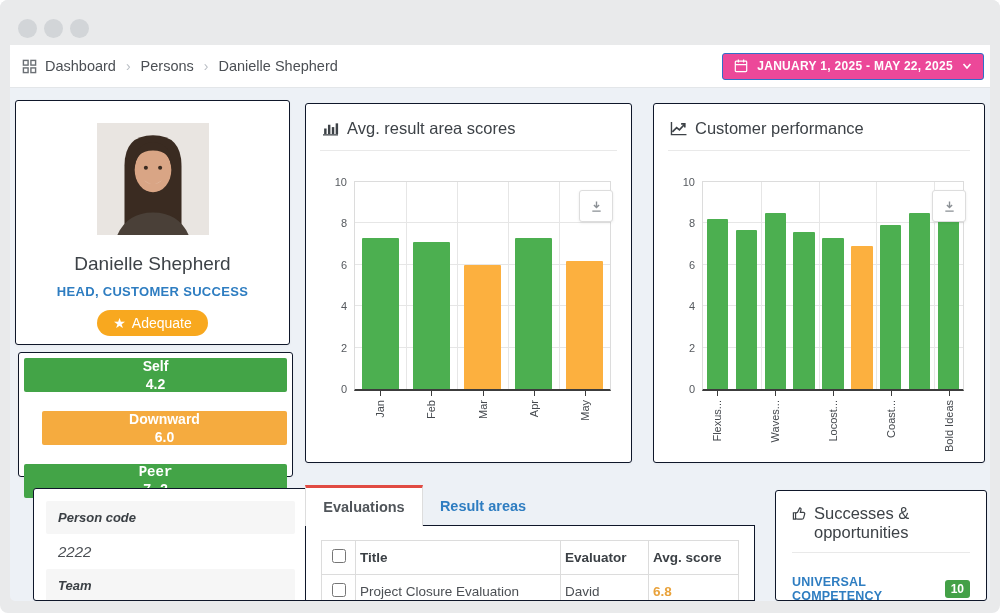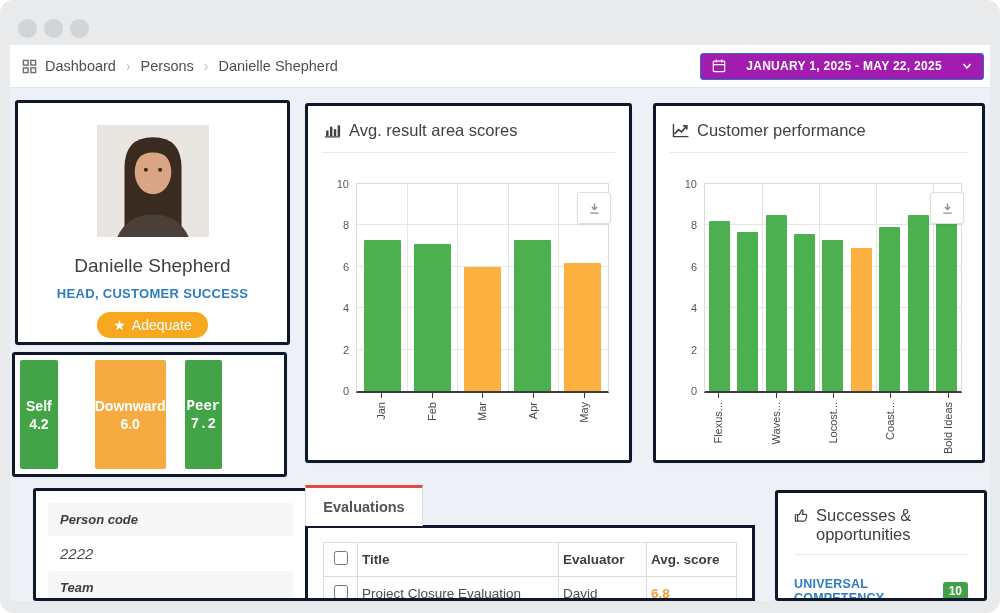--- a/index.html
+++ b/index.html
@@ -1,38 +1,38 @@
 <!DOCTYPE html>
 <html><head>
 <meta charset="utf-8">
 <style>
   * { margin:0; padding:0; box-sizing:border-box; }
   html,body { background:#fff; font-family:"Liberation Sans", sans-serif; }
-  .window { position:relative; width:1000px; height:613px; background:#e9eaeb; border-radius:14px; overflow:hidden; margin:0 auto; }
+  .window { position:relative; width:1000px; height:613px; background:#e9eaeb; border-radius:8px; overflow:hidden; margin:0 auto; }
   .chrome { position:absolute; top:0; left:0; right:0; height:45px; background:#e9eaeb; }
   .dot { position:absolute; top:19px; width:19px; height:19px; border-radius:50%; background:#d2d5d8; }
   .dot1{left:18px;} .dot2{left:44px;} .dot3{left:70px;}
   .viewport { position:absolute; left:10px; right:10px; top:45px; bottom:12px; background:#edf1f6; border-radius:0 0 5px 5px; overflow:hidden; }
   
   .topbar { position:absolute; top:0; left:0; right:0; height:43px; background:#fff; border-bottom:1px solid #e3e6e9; display:flex; align-items:center; justify-content:space-between; padding:0 6px 0 12px; }
   .breadcrumb { display:flex; align-items:center; gap:8px; font-size:14.5px; color:#4b4f54; }
   .crumb { color:#4b4f54; cursor:pointer; }
   .crumb-sep { color:#b9bec4; font-size:14px; padding:0 2px; }
-  .date-btn { display:flex; align-items:center; gap:20px; height:27px; padding:0 11px; background:#a21caf; border:1px solid #2f6fc9; border-radius:3px; color:#fff; font-size:12px; font-weight:bold; letter-spacing:.3px; cursor:pointer; font-family:"Liberation Sans",sans-serif; }
+  .date-btn { display:flex; align-items:center; gap:9px; height:27px; padding:0 11px; background:#ec4899; border:1px solid #2f6fc9; border-radius:3px; color:#fff; font-size:12px; font-weight:bold; letter-spacing:.3px; cursor:pointer; font-family:"Liberation Sans",sans-serif; }
   
   .content { position:absolute; top:43px; left:0; right:0; bottom:0; }
-  .card { position:absolute; background:#fff; border:3px solid #0f172a; border-radius:3px; box-shadow:0 1px 3px rgba(0,0,0,.04); }
+  .card { position:absolute; background:#fff; border:1px solid #0f172a; border-radius:3px; box-shadow:0 1px 3px rgba(0,0,0,.04); }
   
   .profile-card { left:5px; top:12px; width:275px; height:245px; text-align:center; }
   .avatar { width:112px; height:112px; margin-top:22px; display:inline-block; }
   .p-name { margin-top:14px; font-size:19px; color:#3d4247; }
   .p-role { margin-top:9px; font-size:13px; font-weight:bold; color:#2e7dc1; letter-spacing:.3px; }
   .p-badge { display:inline-flex; align-items:center; gap:6px; margin-top:11px; background:#f8a81f; color:#fff; font-size:14px; padding:5px 16px; border-radius:16px; }
   
-  .tiles-card { left:2px; top:264px; width:275px; height:125px; padding:5px; display:grid; grid-template-columns:1fr 1fr 1fr 1fr; gap:19px; }
+  .tiles-card { left:8px; top:264px; width:275px; height:125px; padding:5px; display:grid; grid-template-columns:1fr; gap:19px; }
   .tile { display:flex; flex-direction:column; align-items:center; justify-content:center; color:#fff; border-radius:2px; }
   .tile .t-label { font-size:14px; font-weight:bold; }
   .tile .t-value { font-size:14px; font-weight:bold; margin-top:2px; }
   
   .info-card { left:23px; top:400px; width:275px; height:113px; padding:12px; overflow:hidden;font-style:italic; }
   .info-label { background:#f6f6f6; font-weight:bold; font-size:13px; color:#3b4045; padding:9px 12px; border-radius:2px; }
   .info-value { font-size:15px; color:#4b4f54; padding:9px 12px; }
   
   .chart-card-mid { left:295px; top:15px; width:327px; height:360px; }
   .chart-card-right { left:643px; top:15px; width:332px; height:360px; }
@@ -334,20 +334,21 @@
               <div class="xcell"></div>
               <div class="xcell">
                 <span class="xtick"></span>
                 <span class="xlab">Bold Ideas</span>
               </div>
             </div>
           </div>
       </div>
 
       <div class="tab-active">Evaluations</div>
+      <div class="tab-inactive">Result areas</div>
 
       <div class="card table-panel">
         <table class="eval-table">
           <thead>
             <tr>
               <th class="cb-cell"><input type="checkbox" style=""></th>
               <th>Title</th>
               <th class="col-eval">Evaluator</th>
               <th class="col-score">Avg. score</th>
             </tr>

